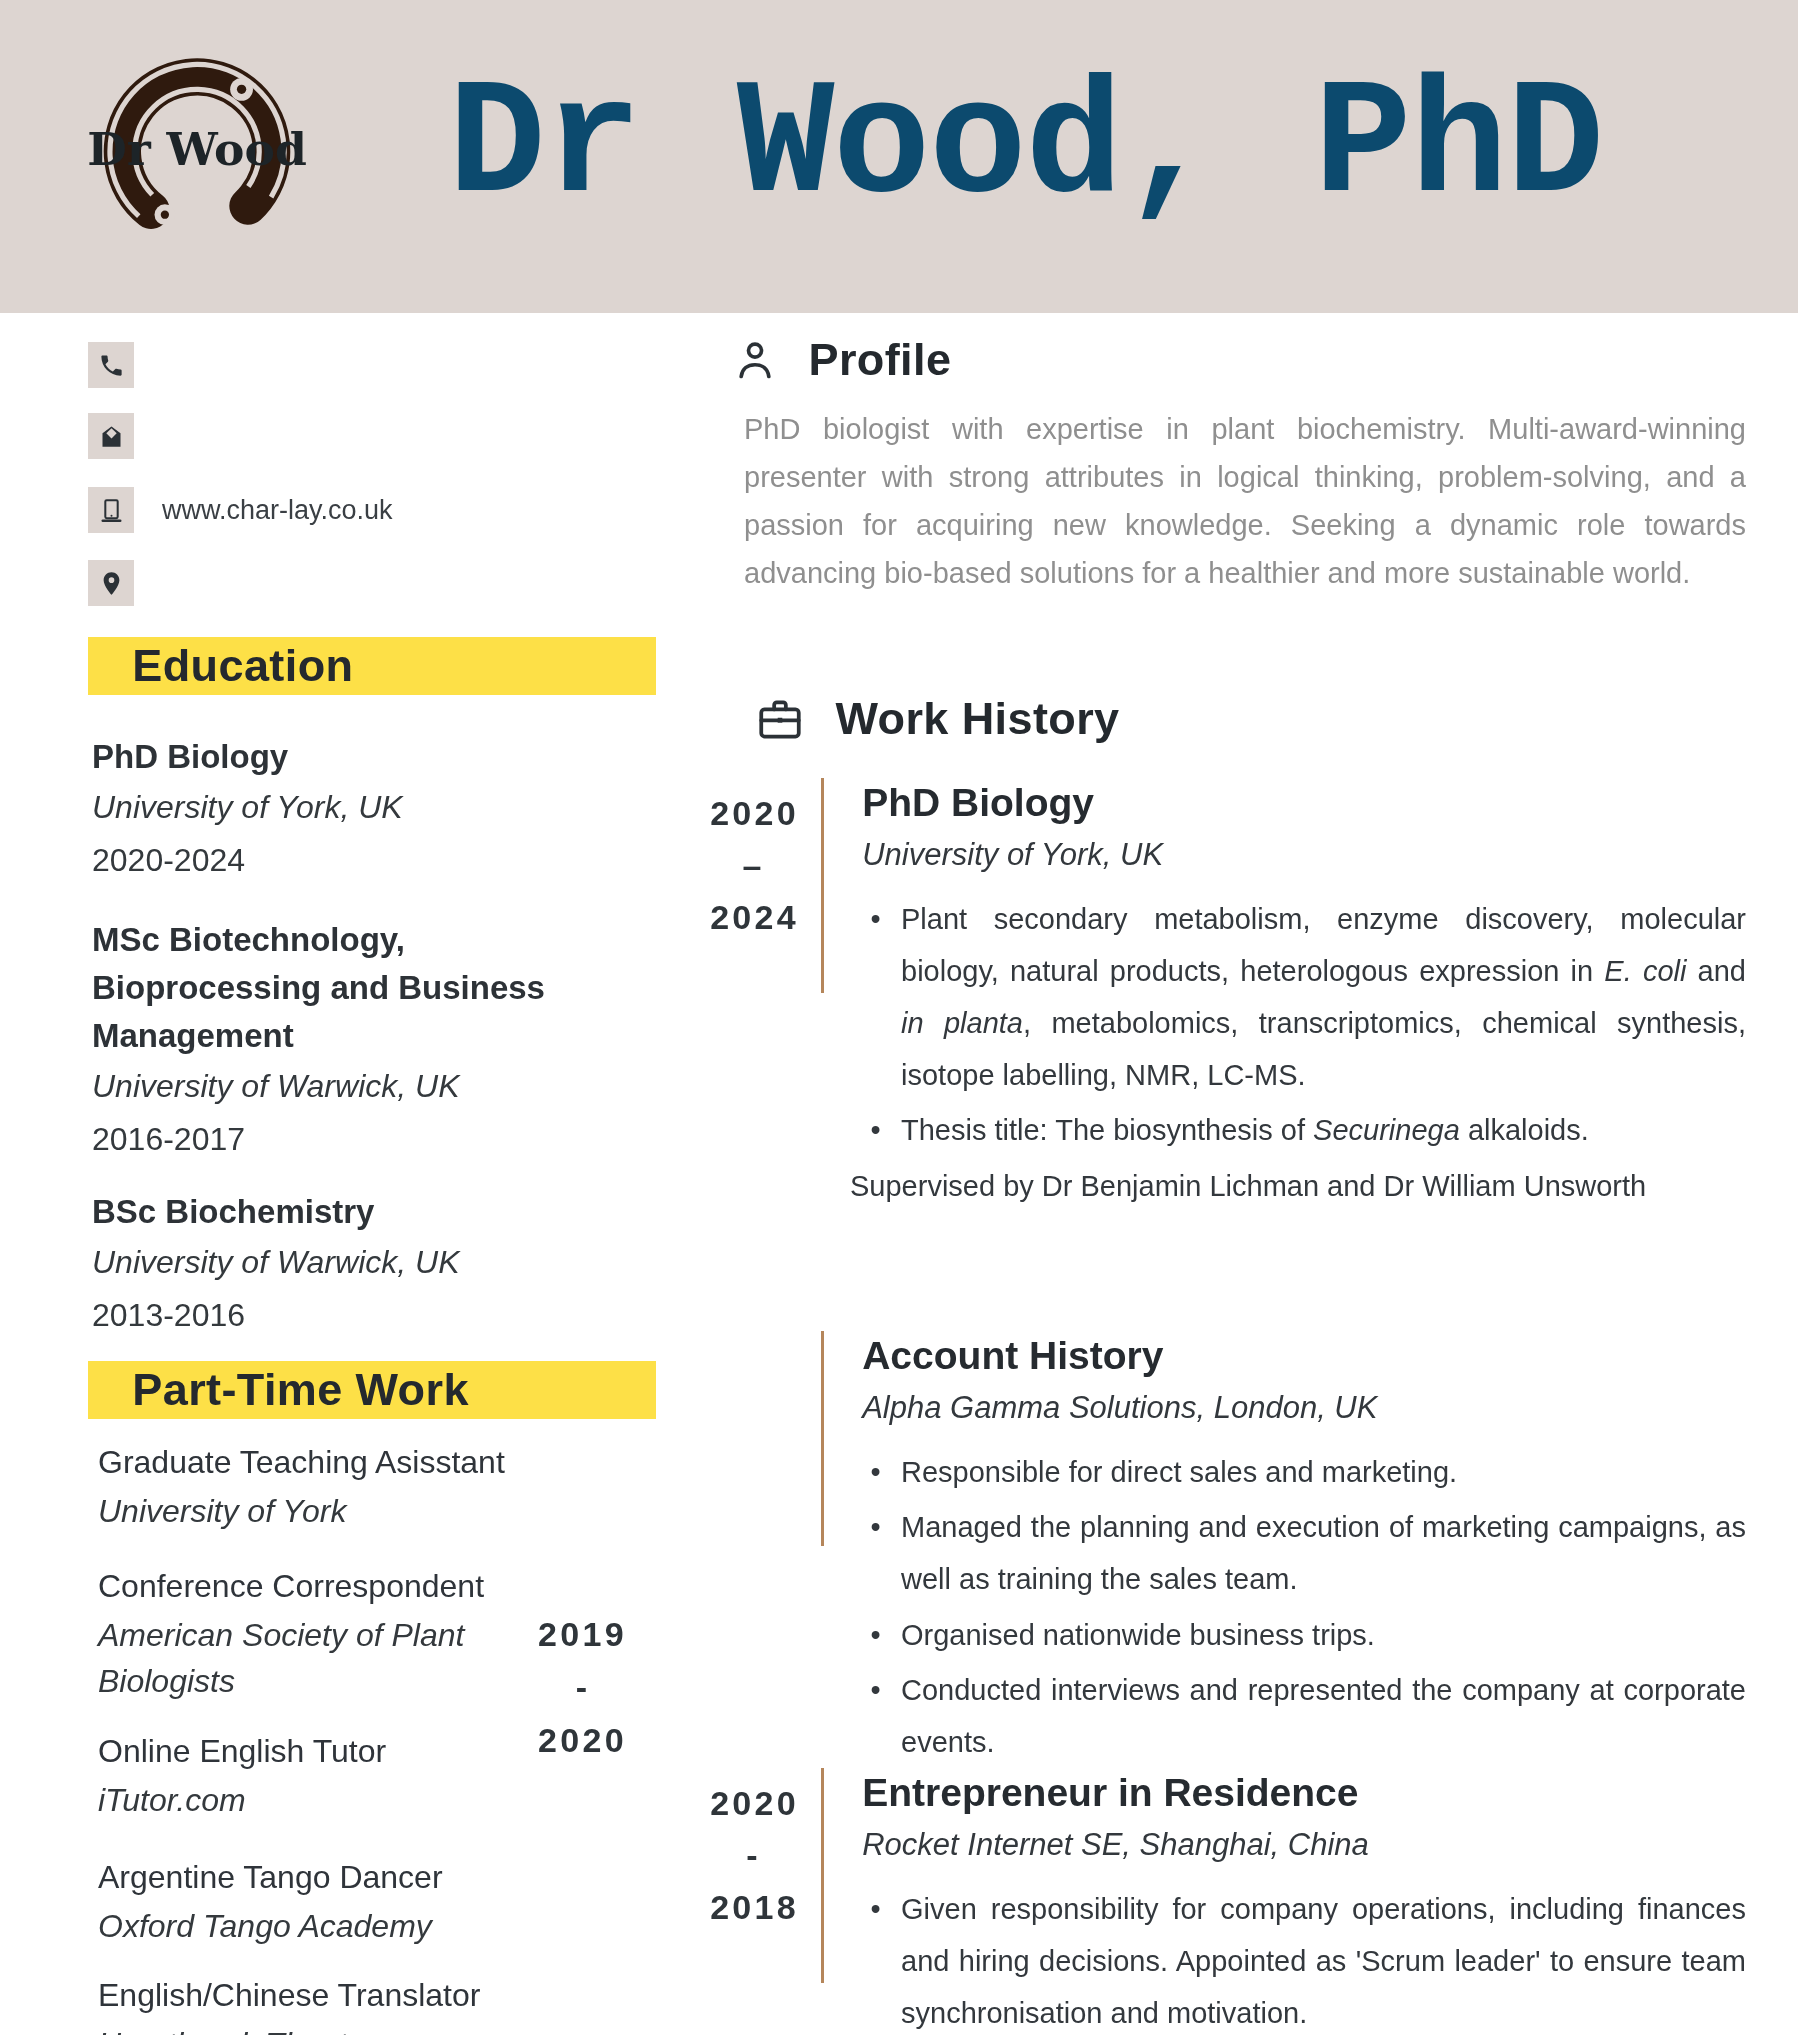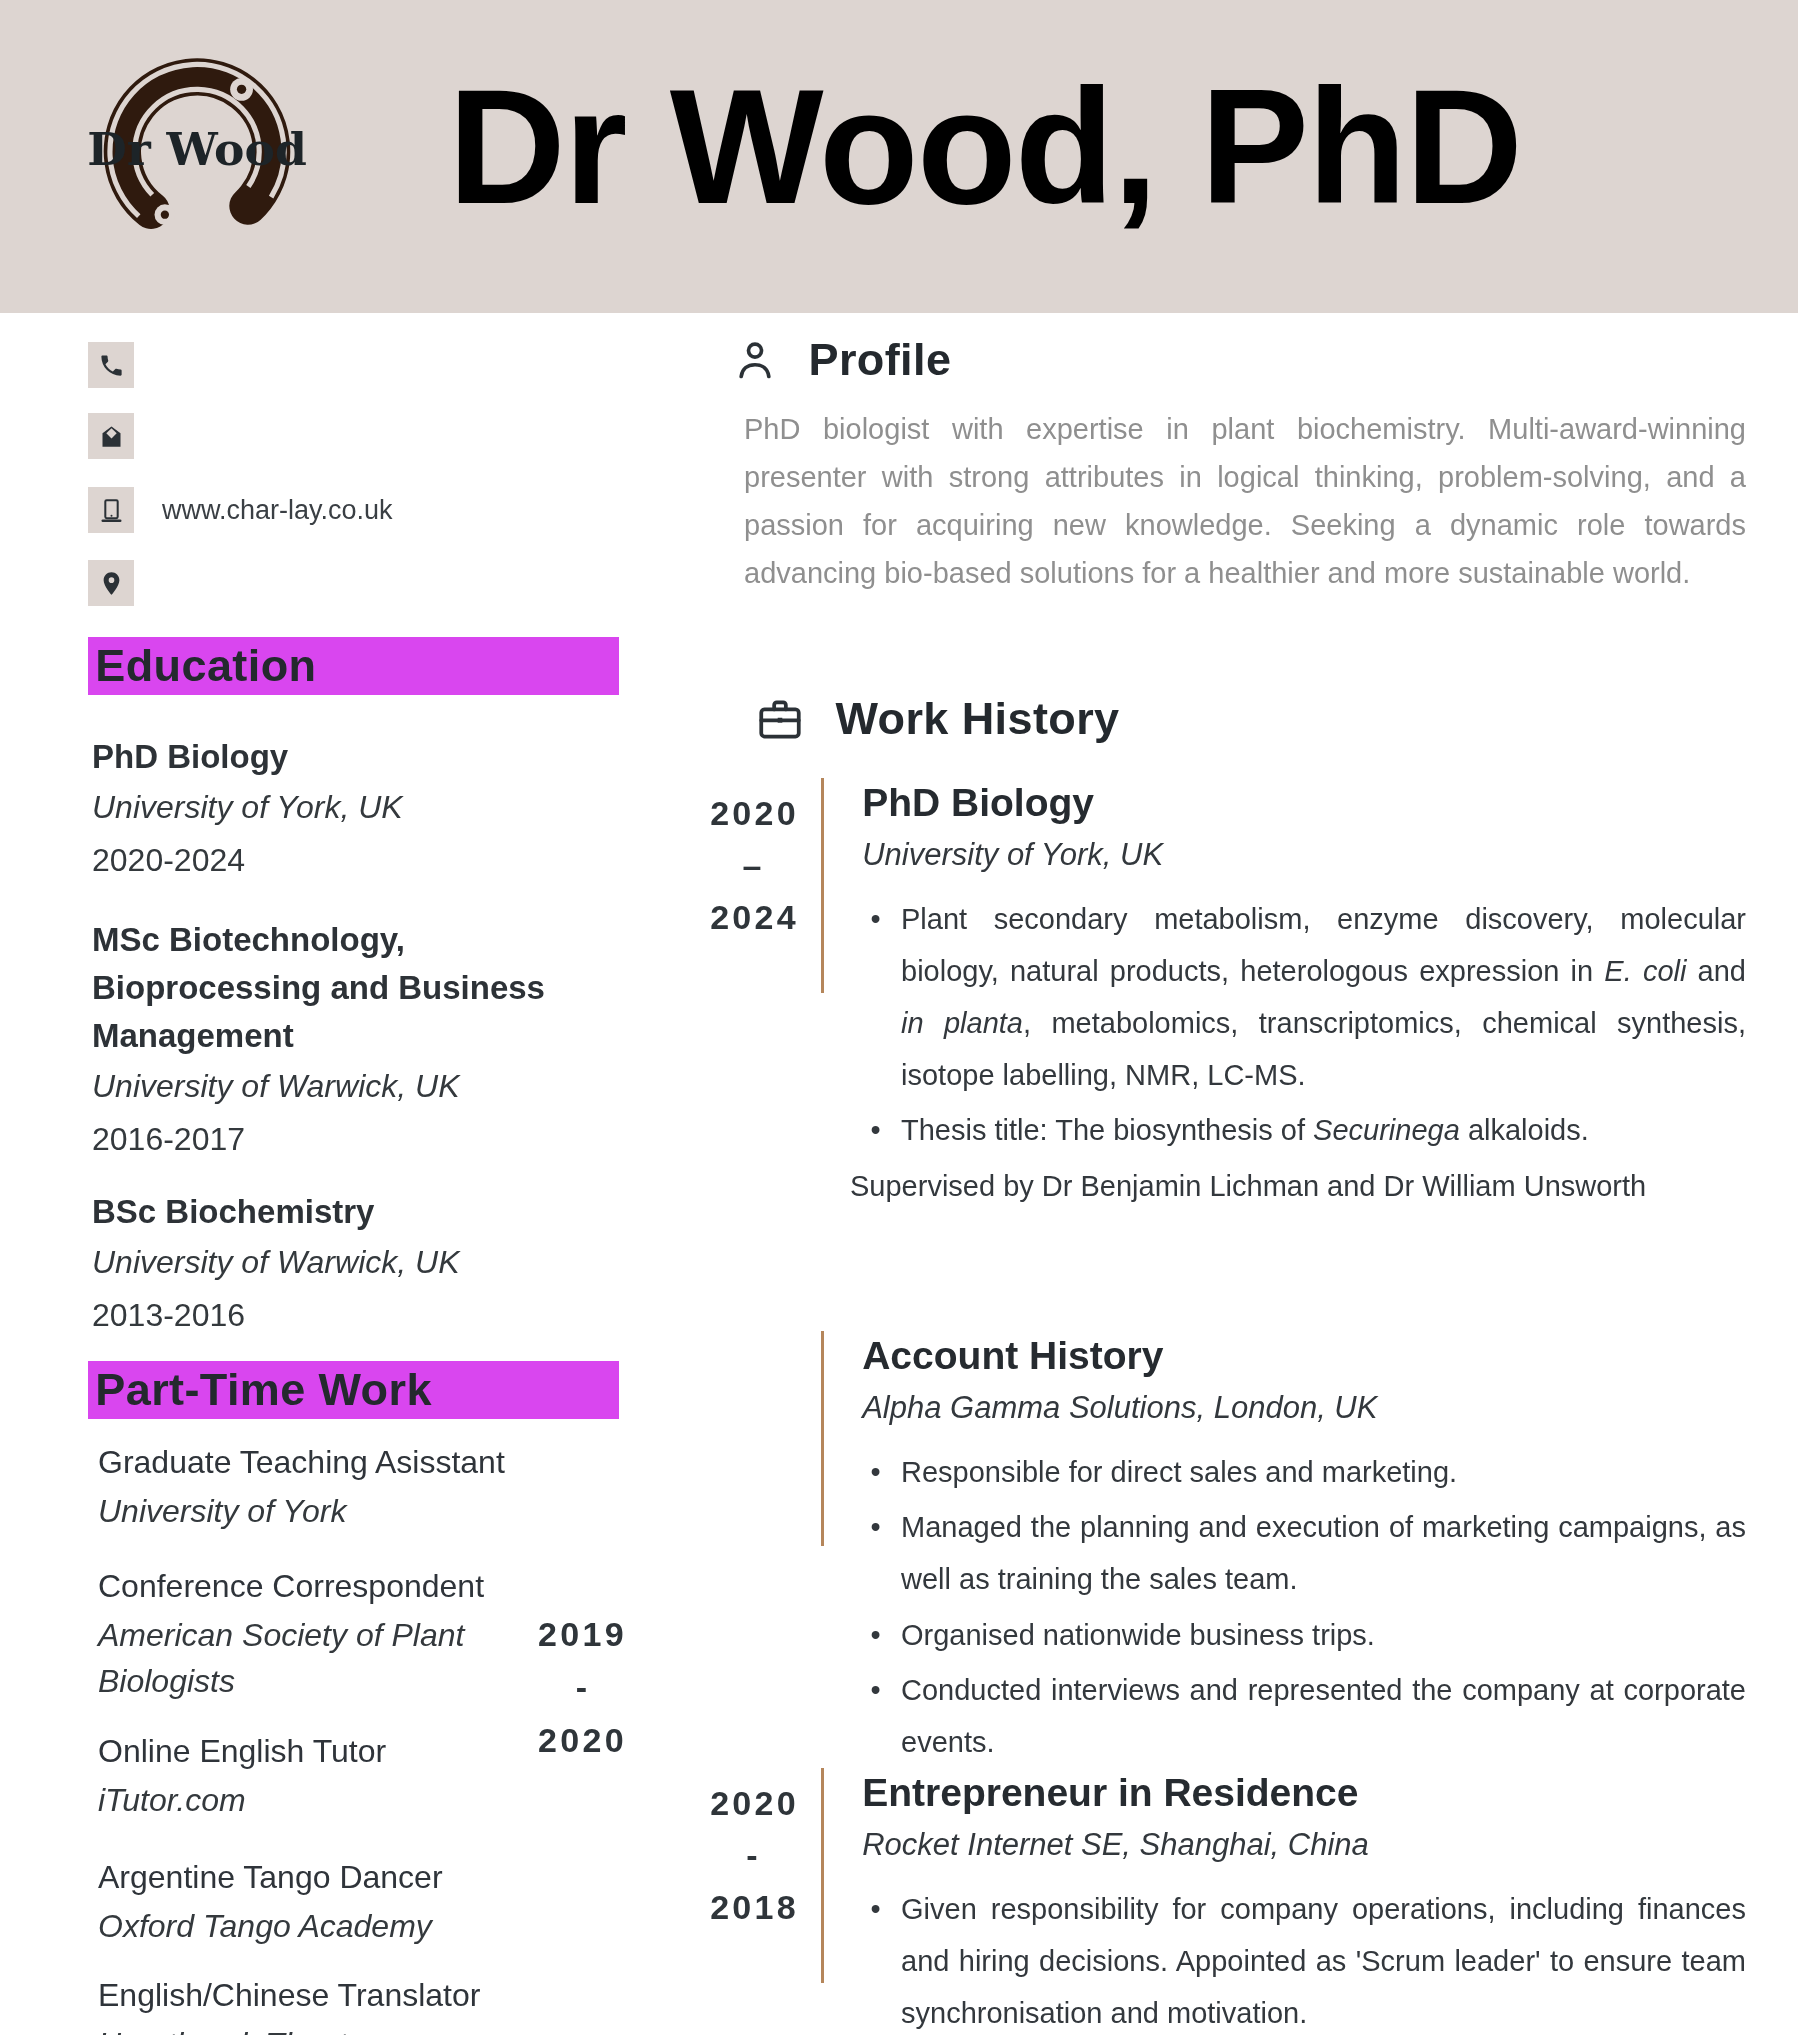--- a/index.html
+++ b/index.html
@@ -4,31 +4,31 @@
 <style>
   html,body{margin:0;padding:0;background:#ffffff;}
   .page{position:relative;width:1799px;height:2544px;background:#ffffff;
         font-family:"Liberation Sans", sans-serif;color:#33383d;overflow:hidden;}
   .it{font-style:italic;}
 
   
   .header{position:absolute;left:0;top:0;width:1799px;height:313px;background:#ddd5d1;}
   .logo{position:absolute;left:83px;top:16.3px;width:228px;height:271px;}
   .page-title{position:absolute;left:448px;top:49px;font-size:163px;line-height:195px;
-              font-weight:800;color:#000000;letter-spacing:-1.6px;white-space:nowrap;}
+              font-weight:800;color:#0c4a6e;letter-spacing:-1.6px;white-space:nowrap;font-family:Liberation Mono, monospace;}
 
   
   .contact-row{position:absolute;left:88px;display:flex;align-items:center;}
   .icon-sq{width:46px;height:46px;background:#ddd5d1;display:flex;align-items:center;justify-content:center;flex:0 0 auto;}
   .icon-sq svg{width:27px;height:27px;}
   .contact-label{margin-left:28px;font-size:27px;color:#3a3f44;}
 
   
-  .section-bar{position:absolute;left:88px;width:531px;height:58px;background:#d946ef;
-               display:flex;align-items:center;}
+  .section-bar{position:absolute;left:88px;width:531px;height:58px;background:#fde047;
+               display:flex;align-items:center;padding-left:37px;}
   .section-bar h2{margin:0 0 0 7.3px;font-size:45px;font-weight:700;color:#24292e;letter-spacing:0.4px;}
   .edu-entry{position:absolute;left:92px;width:534px;}
   .edu-title{font-size:33px;font-weight:700;line-height:48px;color:#2d3237;}
   .edu-org{font-size:32px;font-style:italic;line-height:48px;color:#34393d;margin-top:2.4px;}
   .edu-dates{font-size:32px;line-height:45px;color:#34393d;margin-top:6.5px;}
   .pt-entry{position:absolute;left:98px;width:525px;}
   .pt-role{font-size:32px;line-height:46px;color:#2f343a;}
   .pt-org{font-size:32px;font-style:italic;line-height:46px;color:#34393d;margin-top:3.3px;}
   .pt-org.narrow{width:440px;}
 

